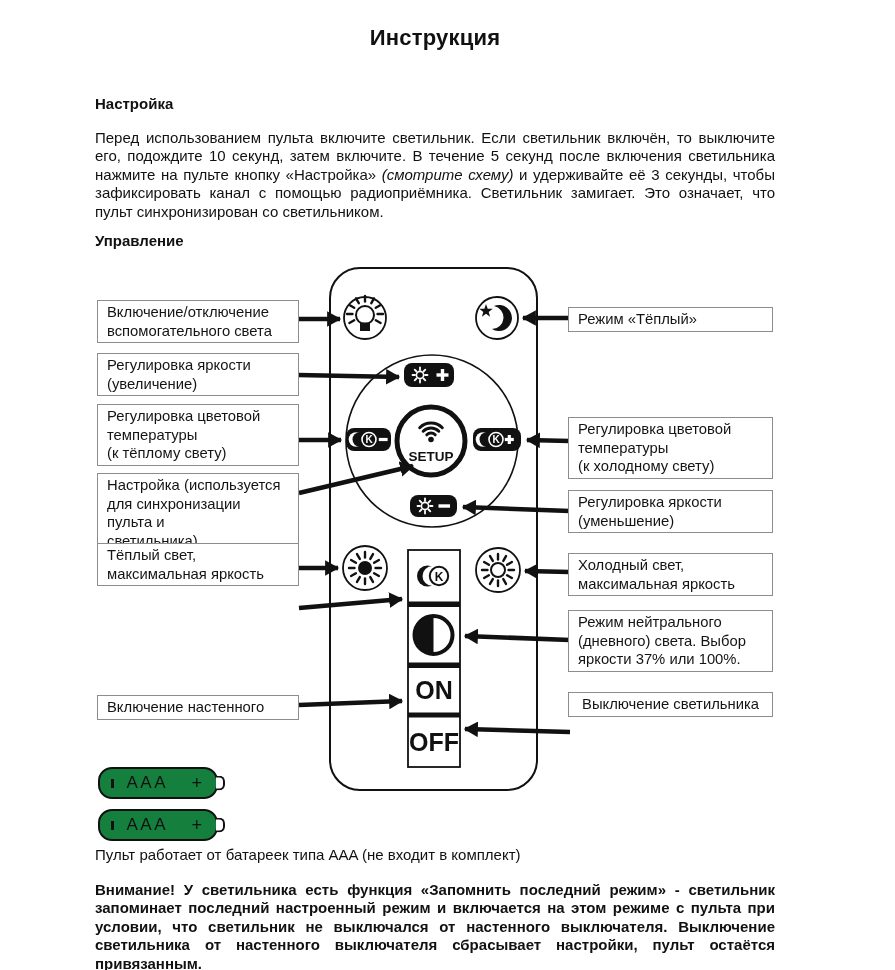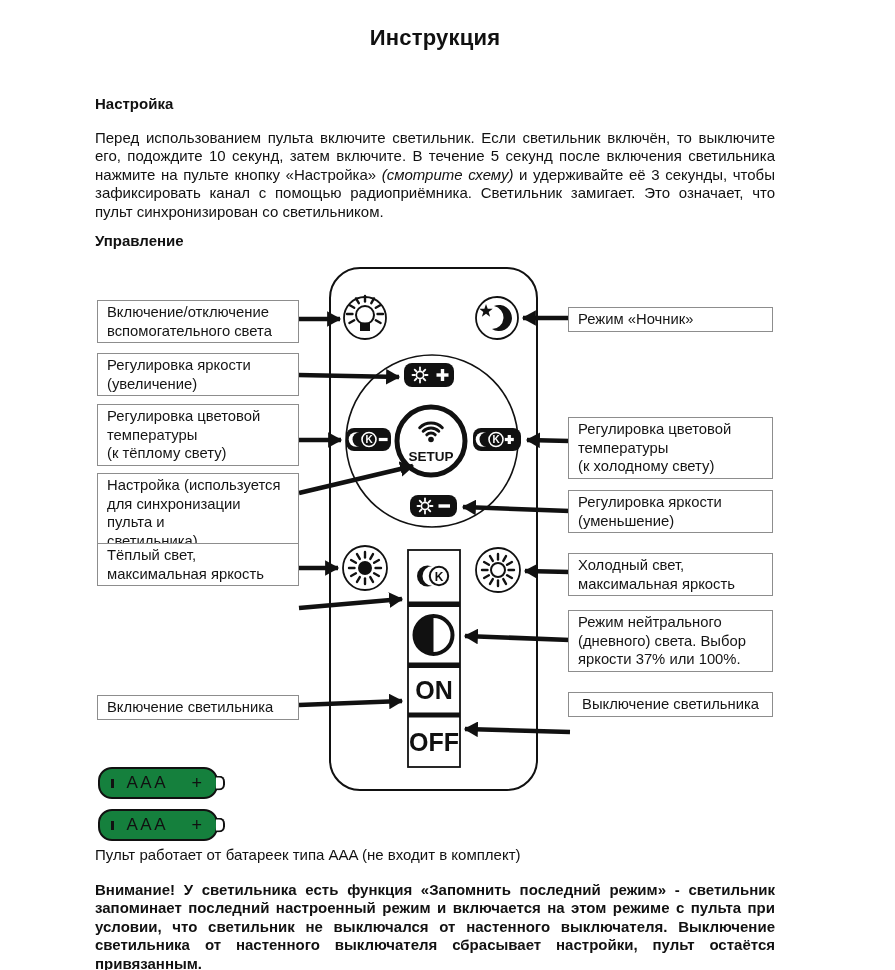--- a/index.html
+++ b/index.html
@@ -259,23 +259,23 @@
     <div class="callout left" style="top:88px;">Регулировка яркости
 (увеличение)</div>
     <div class="callout left" style="top:139px;">Регулировка цветовой
 температуры
 (к тёплому свету)</div>
     <div class="callout left" style="top:208px;">Настройка (используется
 для синхронизации пульта и
 светильника)</div>
     <div class="callout left" style="top:278px;">Тёплый свет,
 максимальная яркость</div>
-    <div class="callout left" style="top:430px;">Включение светильника</div>
-
-    <div class="callout right" style="top:42px;">Режим «Ночник»</div>
+    <div class="callout left" style="top:430px;">Включение настенного</div>
+
+    <div class="callout right" style="top:42px;">Режим «Тёплый»</div>
     <div class="callout right" style="top:152px;">Регулировка цветовой
 температуры
 (к холодному свету)</div>
     <div class="callout right" style="top:225px;">Регулировка яркости
 (уменьшение)</div>
     <div class="callout right" style="top:288px;">Холодный свет,
 максимальная яркость</div>
     <div class="callout right" style="top:345px;">Режим нейтрального
 (дневного) света. Выбор
 яркости 37% или 100%.</div>

